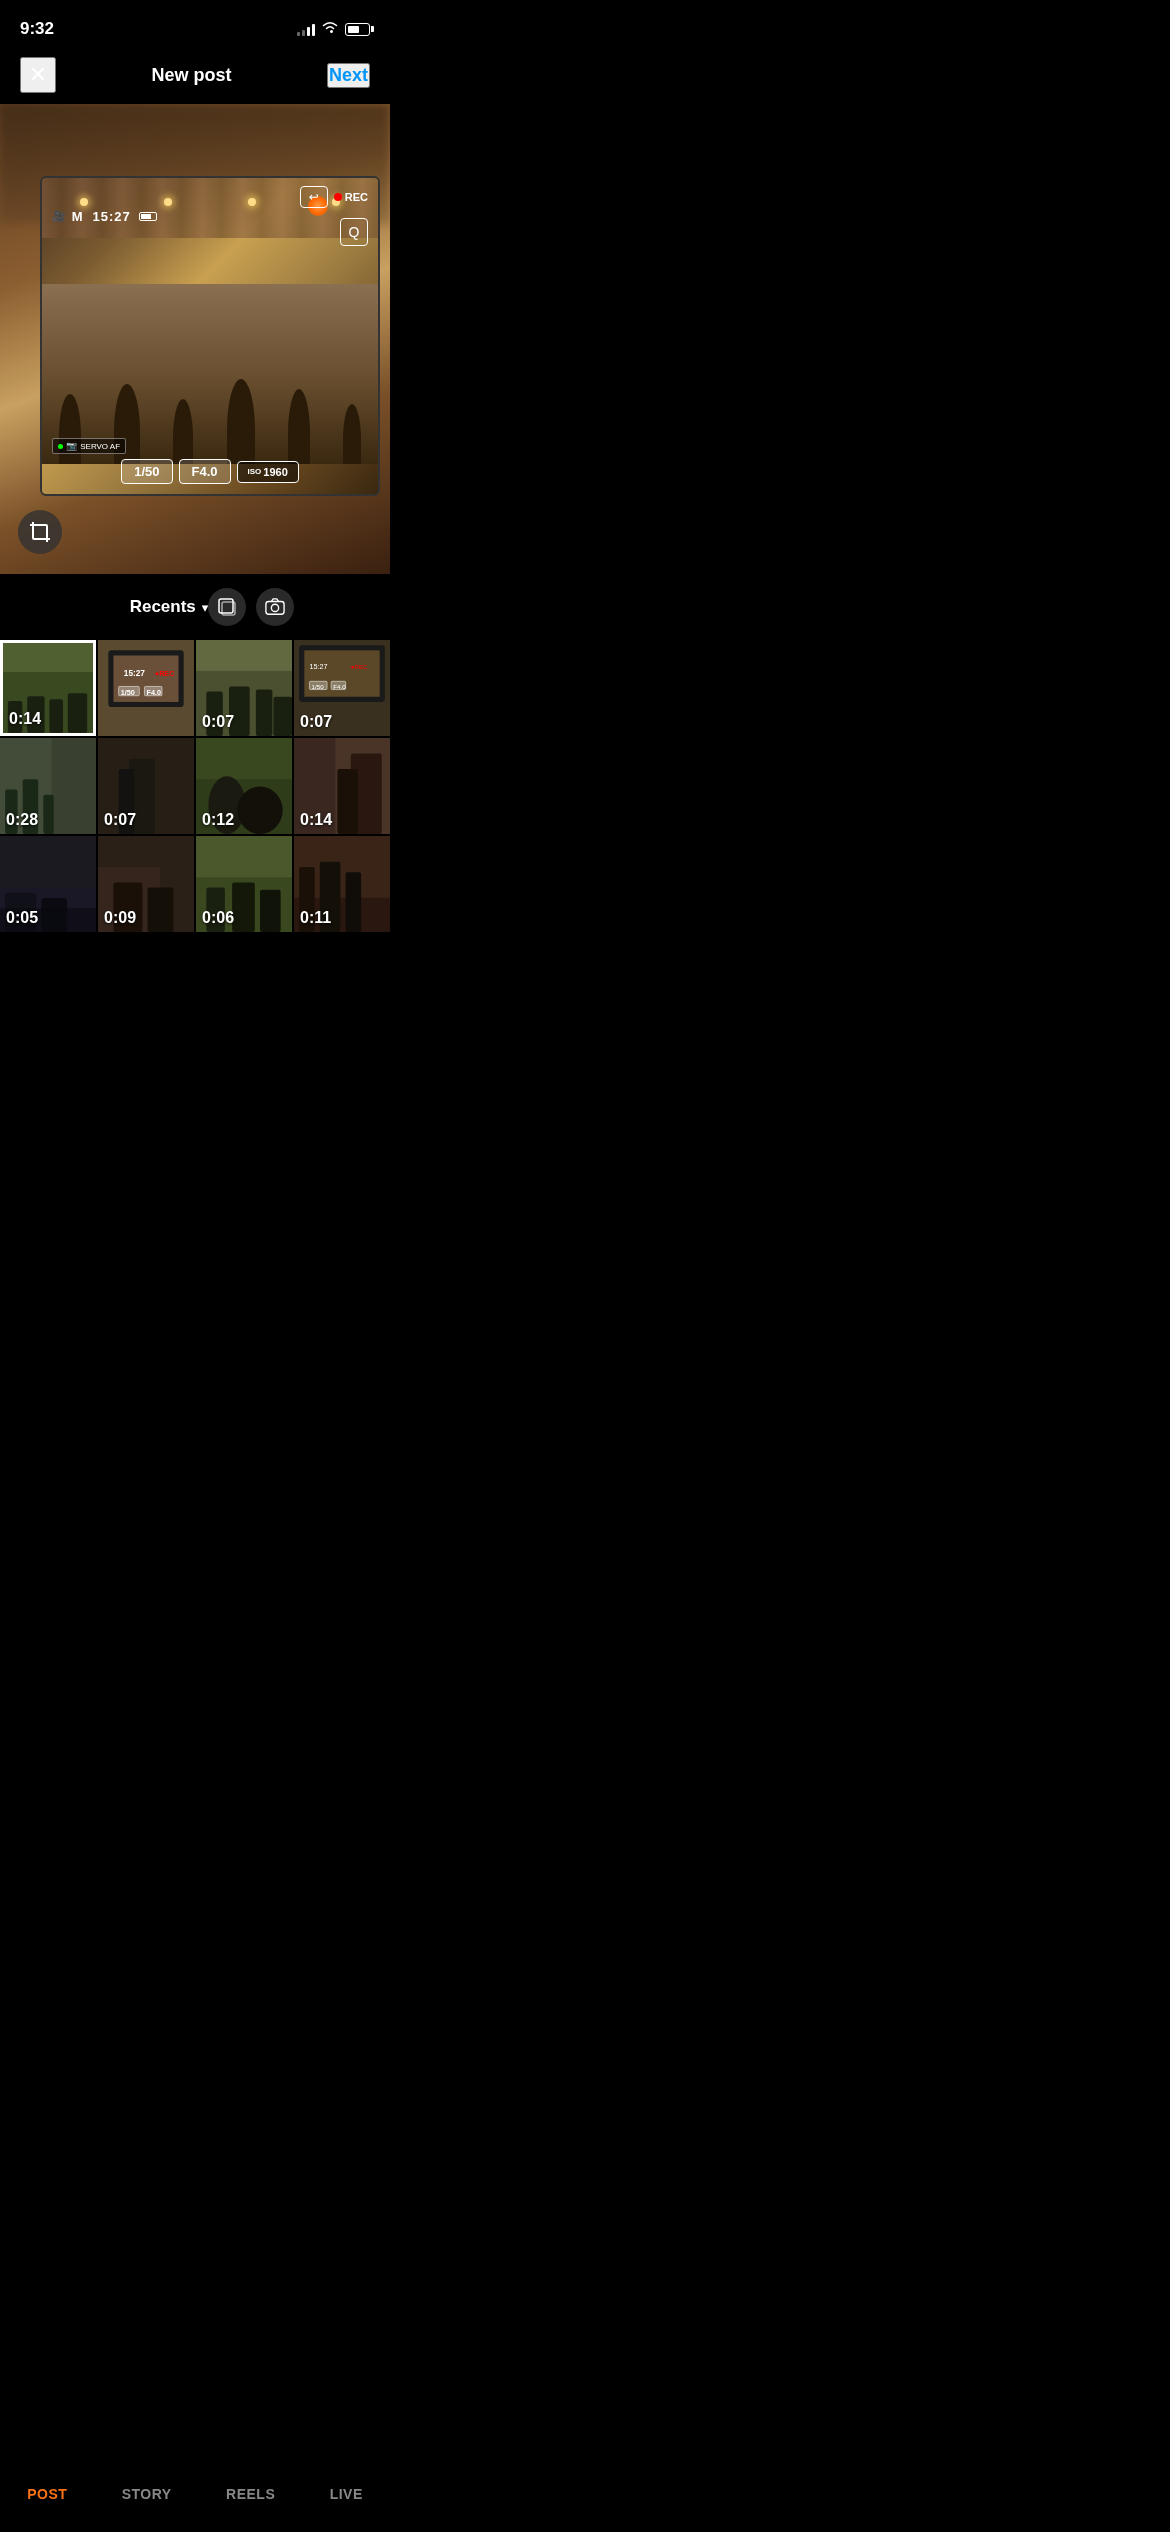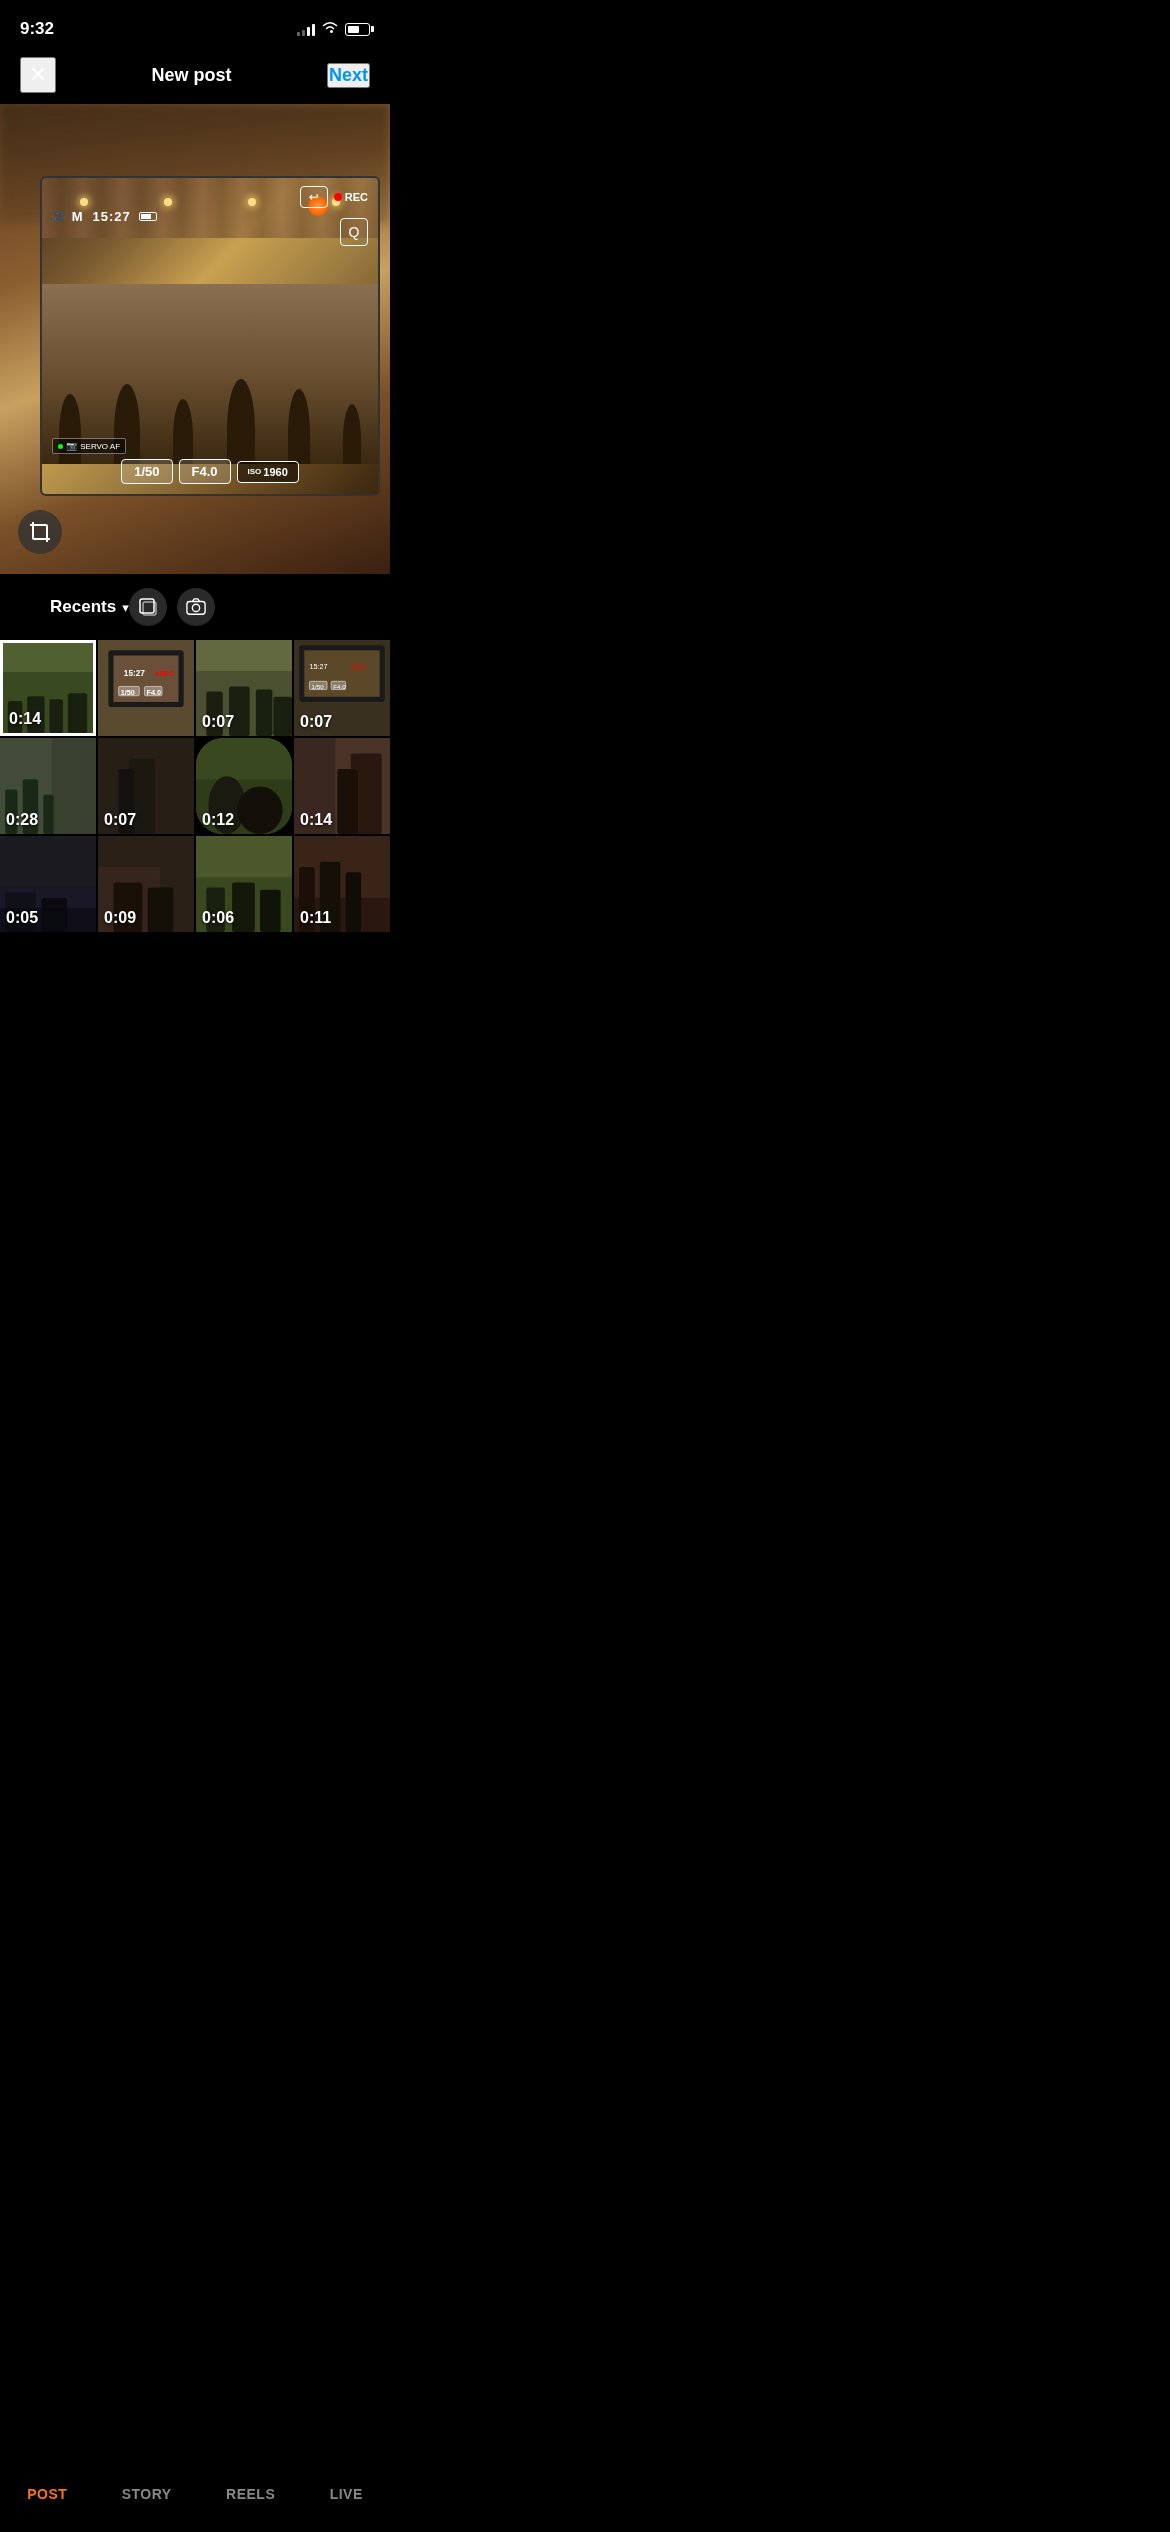--- a/index.html
+++ b/index.html
@@ -376,21 +376,21 @@
       border-radius: 50%;
       display: flex;
       align-items: center;
       justify-content: center;
       cursor: pointer;
     }
 
     
     .gallery-header {
       display: flex;
-      justify-content: flex-start;
+      justify-content: center;
       align-items: center;
       padding: 14px 16px;
       background: #000;
       margin-left: 34px;
     }
 
     .recents-btn {
       display: flex;
       align-items: center;
       gap: 6px;
@@ -475,21 +475,21 @@
       color: #f97316;
     }
 
     
     .t1 { background: linear-gradient(135deg, #3a4a20 0%, #6a7a40 40%, #4a5a28 70%, #2a3a18 100%); }
     .t2 { background: linear-gradient(135deg, #5a4a30 0%, #8a7a50 40%, #6a5a38 70%, #3a2a18 100%); }
     .t3 { background: linear-gradient(135deg, #4a5030 0%, #7a8050 40%, #5a6038 70%, #2a3020 100%); }
     .t4 { background: linear-gradient(135deg, #3a3020 0%, #6a6040 40%, #5a5030 70%, #2a2010 100%); }
     .t5 { background: linear-gradient(135deg, #3a4030 0%, #5a6050 40%, #4a5040 70%, #2a2820 100%); }
     .t6 { background: linear-gradient(135deg, #1a1a10 0%, #4a4030 40%, #3a3028 70%, #1a1818 100%); }
-    .t7 { background: linear-gradient(135deg, #2a3020 0%, #4a5a30 40%, #3a4a28 70%, #1a2010 100%); border-radius: 27px; }
+    .t7 { background: linear-gradient(135deg, #2a3020 0%, #4a5a30 40%, #3a4a28 70%, #1a2010 100%); }
     .t8 { background: linear-gradient(135deg, #3a2820 0%, #7a5840 40%, #5a4030 70%, #2a1a10 100%); }
     .t9 { background: linear-gradient(135deg, #1a1a20 0%, #2a2a40 40%, #1a1a30 70%, #101018 100%); }
     .t10 { background: linear-gradient(135deg, #2a2018 0%, #5a4030 40%, #4a3028 70%, #1a1010 100%); }
     .t11 { background: linear-gradient(135deg, #3a4820 0%, #5a6840 40%, #4a5830 70%, #2a2818 100%); }
     .t12 { background: linear-gradient(135deg, #2a1810 0%, #5a3820 40%, #4a2818 70%, #1a1008 100%); }
 
     .wood-ceiling {
       position: absolute;
       top: 0;
       left: 0;

